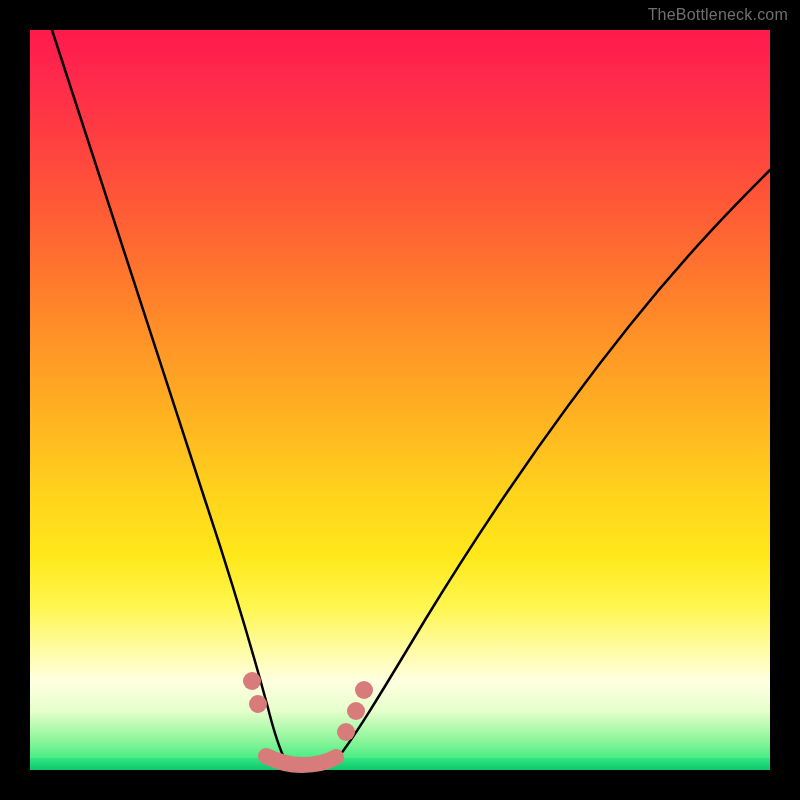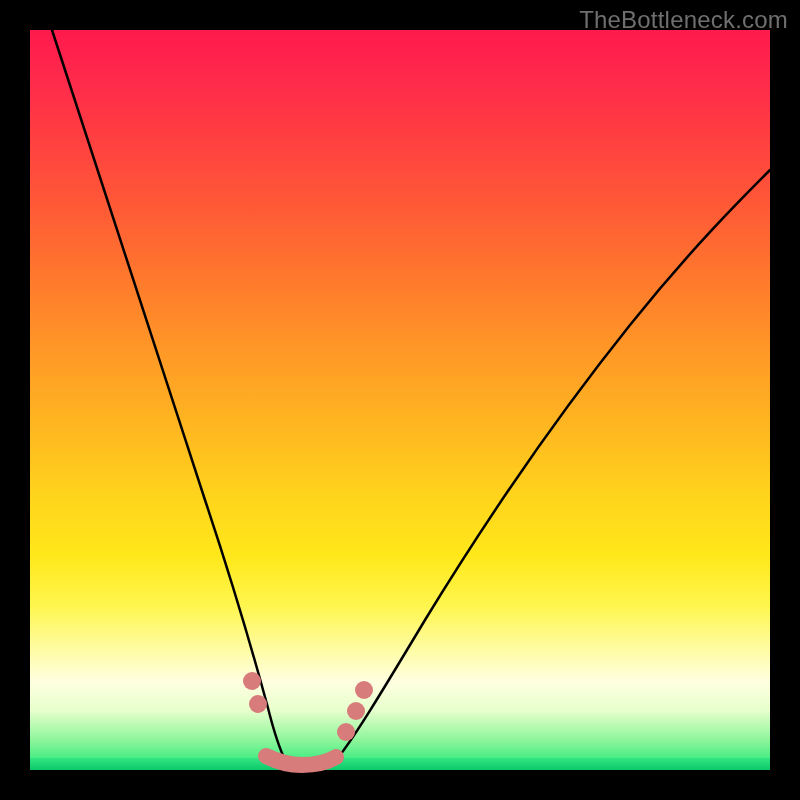--- a/index.html
+++ b/index.html
@@ -49,21 +49,21 @@
     right: 0;
     bottom: 0;
     height: 12px;
     background: linear-gradient(to bottom, #34e582 0%, #0cc96a 100%);
   }
   .watermark {
     position: absolute;
     top: 6px;
     right: 12px;
     color: #6f6f6f;
-    font-size: 24px;
+    font-size: 16px;
     letter-spacing: 0.2px;
     font-weight: 500;
   }
   svg.curves {
     position: absolute;
     left: 30px;
     top: 30px;
     width: 740px;
     height: 740px;
     overflow: visible;

